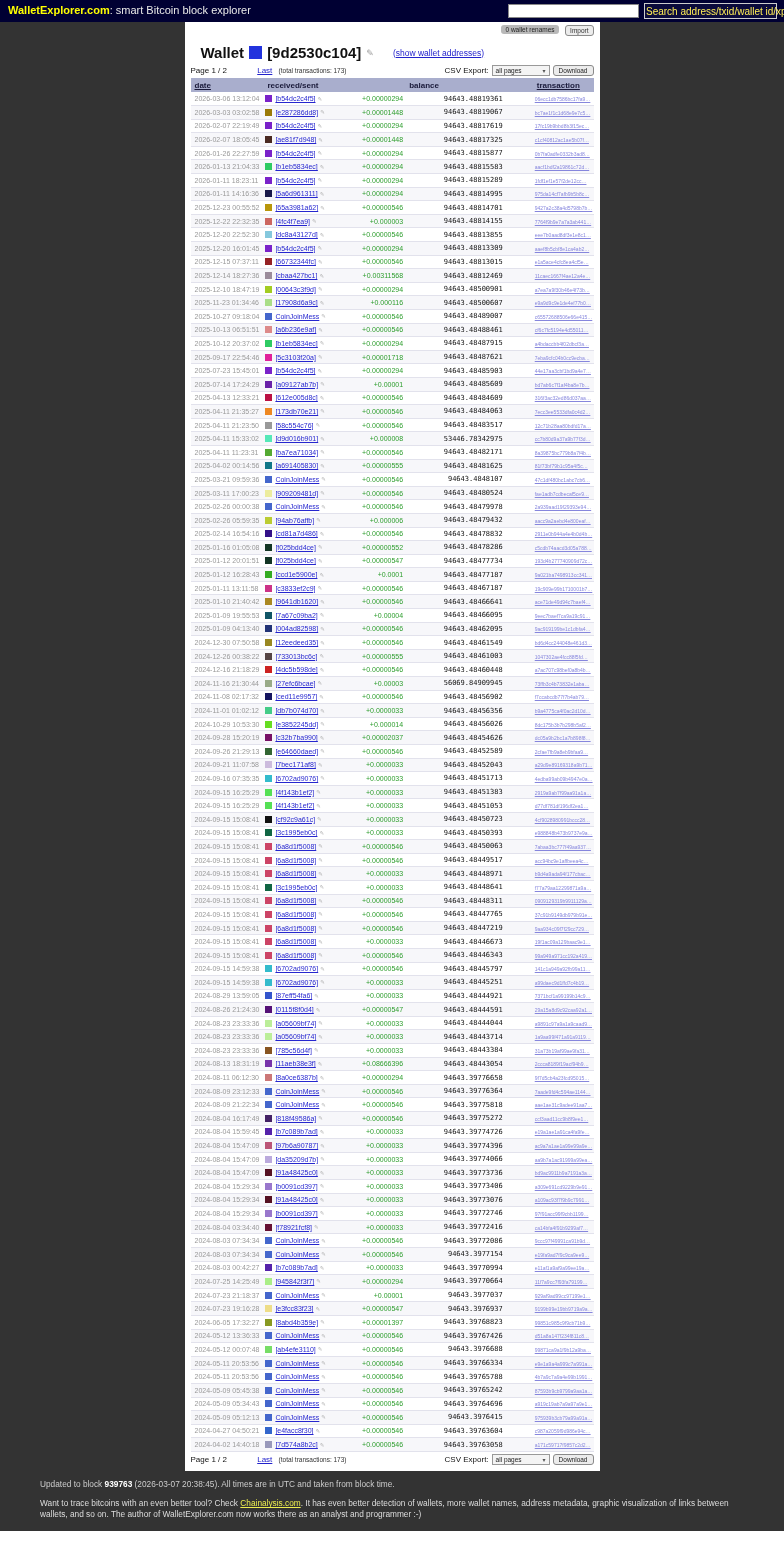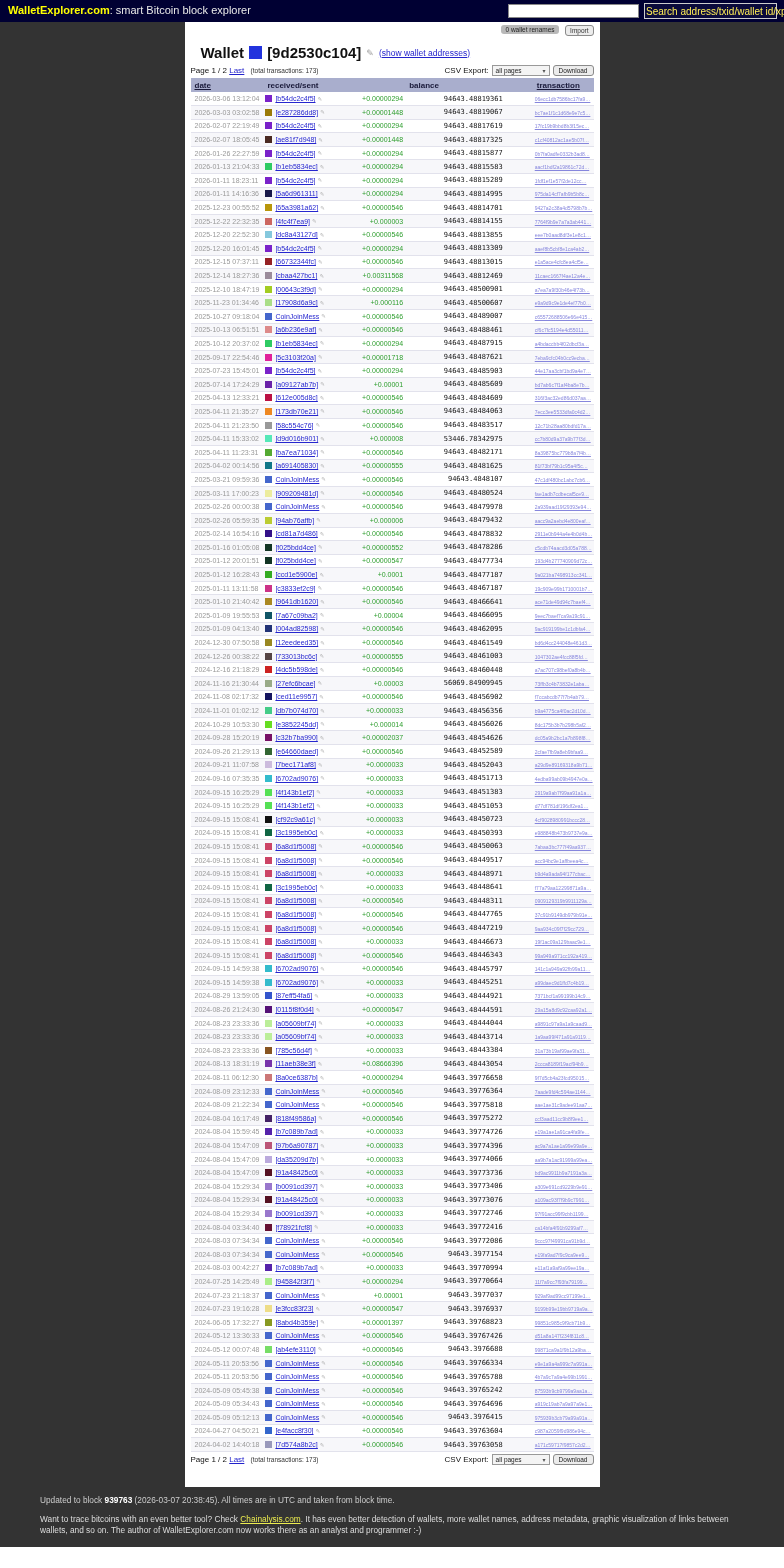--- a/index.html
+++ b/index.html
@@ -14,38 +14,38 @@
   .search-input { position:absolute; left:508px; top:4px; width:131px; height:14px;
     border:1px solid #888; background:#fff; font-size:8px; padding:0 2px; }
   .search-btn { position:absolute; left:644px; top:3px; height:16px; width:133px;
     background:#0a0a3c; border:1px solid #cccccc; color:#ffee55; font-size:10px;
     padding:0 1px; cursor:pointer; white-space:nowrap; }
 
   
   .wrap { background:#333333; width:100%; min-height:1500px; overflow:hidden; }
 
   
-  .panel { width:415px; margin:0 auto; background:#fff; padding:2px 6px 20px 6px; }
+  .panel { width:415px; margin:0 auto; background:#fff; padding:2px 6px 4px 6px; }
 
   .renames-row { text-align:right; height:13px; margin-top:1px; }
   .renames-chip { display:inline-block; background:#b9b9b9; color:#222; font-size:6.5px;
     border-radius:3px; padding:1px 4px; vertical-align:top; }
   .import-btn { display:inline-block; background:#ececec; border:1px solid #8a8a8a; color:#333;
     font-size:6.5px; border-radius:3px; padding:1px 4px; margin-left:2px; cursor:pointer; vertical-align:top; }
 
   .wallet-title { margin:6px 0 4px 10px; font-size:15px; font-weight:bold; color:#111;
     display:flex; align-items:center; gap:5px; }
   .wallet-square { display:inline-block; width:13px; height:13px; background:#2233dd; }
   .edit-icon { font-size:9px; color:#999; font-weight:normal; }
   .addr-link { font-size:8.5px; font-weight:normal; color:#2222cc; text-decoration:underline;
-    cursor:pointer; }
+    margin-left:14px; cursor:pointer; }
 
   .pag-row { display:flex; justify-content:space-between; align-items:center; font-size:8px;
     color:#111; margin:2px 0 2px 0; }
-  .pag-left a { color:#2222cc; text-decoration:underline; cursor:pointer; }
+  .pag-left a { color:#2222cc; text-decoration:underline; cursor:pointer;margin-left:28px; }
   .pag-total { font-size:6.5px; color:#333; margin-left:4px; }
   .csv { display:flex; align-items:center; gap:3px; }
   .csv-select { border:1px solid #999; background:#f4f4f4; font-size:6.5px; padding:1px 3px;
     min-width:58px; display:inline-flex; justify-content:space-between; cursor:pointer; color:#222; }
   .csv-select .car { color:#555; margin-left:6px; font-size:6px; }
   .dl-btn { border:1px solid #8a8a8a; background:#ececec; border-radius:3px; font-size:6.5px;
     padding:1px 5px; cursor:pointer; color:#222; }
 
   table.txs { width:100%; border-collapse:collapse; table-layout:fixed; }
   table.txs th { background:#a9aecd; color:#1a1a3a; font-size:8px; font-weight:bold;

